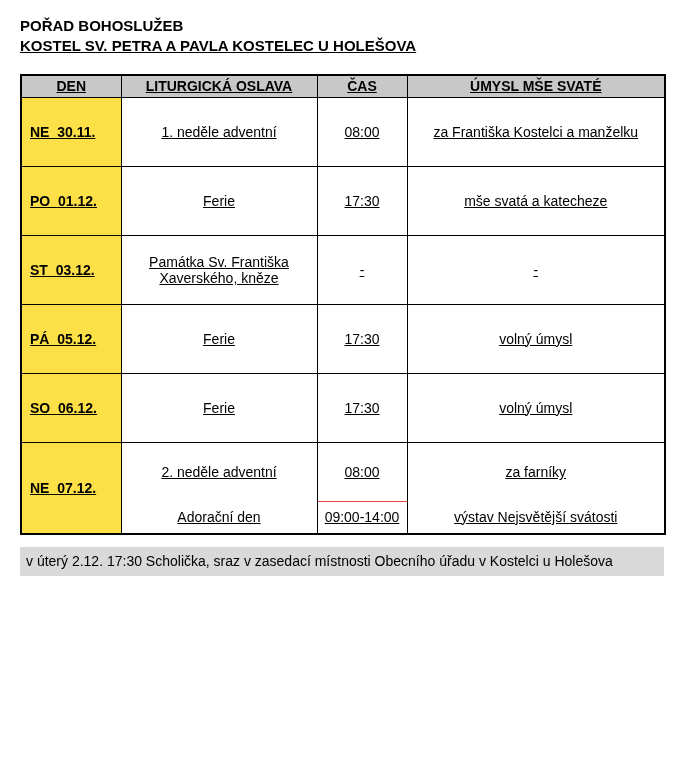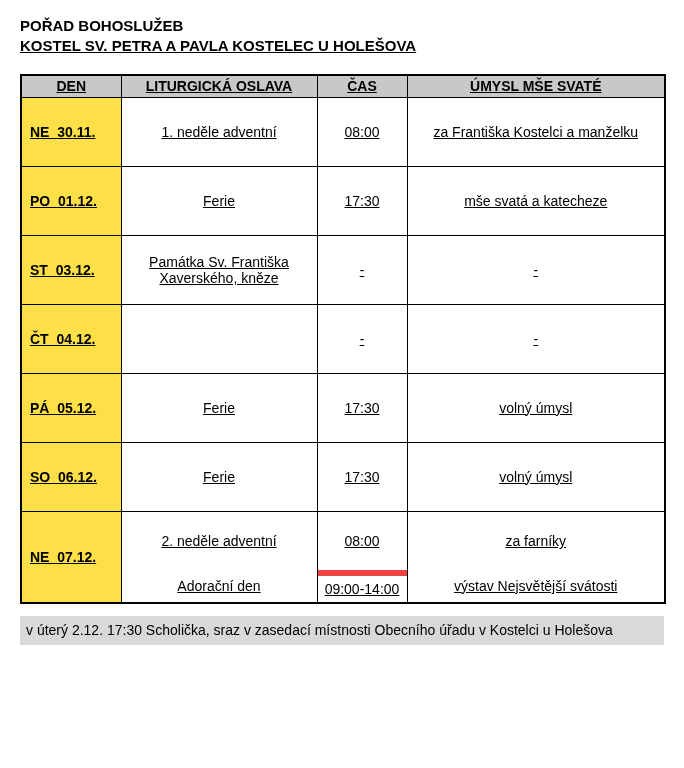--- a/index.html
+++ b/index.html
@@ -53,21 +53,21 @@
   }
   td.split { padding: 0; }
   .split .sub {
     display: flex;
     align-items: center;
     justify-content: center;
     padding: 2px 4px;
   }
   .split .sub.top { height: 58px; }
   .split .sub.bottom { height: 31px; }
-  .split.time-split .sub.bottom { border-top: 6px solid #ef4444; }
+  .split.time-split .sub.bottom { border-top: 1px solid #ef4444; }
 
   .note {
     width: 644px;
     margin-top: 12px;
     background: #d9d9d9;
     font-size: 14px;
     line-height: 19px;
     padding: 5px 6px;
   }
 </style>
@@ -109,26 +109,20 @@
         <td>17:30</td>
         <td>mše svatá a katecheze</td>
       </tr>
       <tr>
         <td class="day-cell">ST  03.12.</td>
         <td>Památka Sv. Františka Xaverského, kněze</td>
         <td>-</td>
         <td>-</td>
       </tr>
       <tr>
-        <td class="day-cell">ČT  04.12.</td>
-        <td></td>
-        <td>-</td>
-        <td>-</td>
-      </tr>
-      <tr>
         <td class="day-cell">PÁ  05.12.</td>
         <td>Ferie</td>
         <td>17:30</td>
         <td>volný úmysl</td>
       </tr>
       <tr>
         <td class="day-cell">SO  06.12.</td>
         <td>Ferie</td>
         <td>17:30</td>
         <td>volný úmysl</td>

